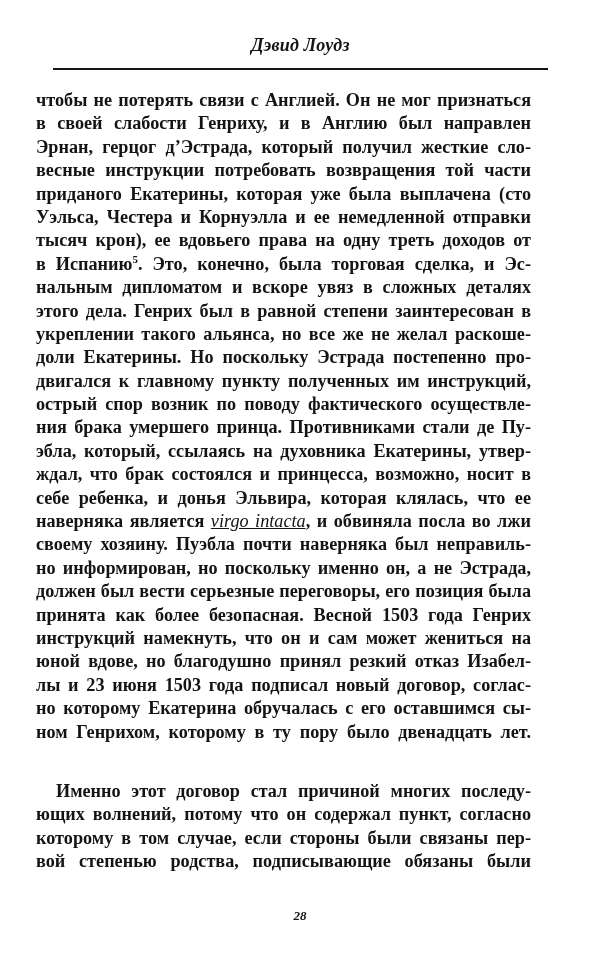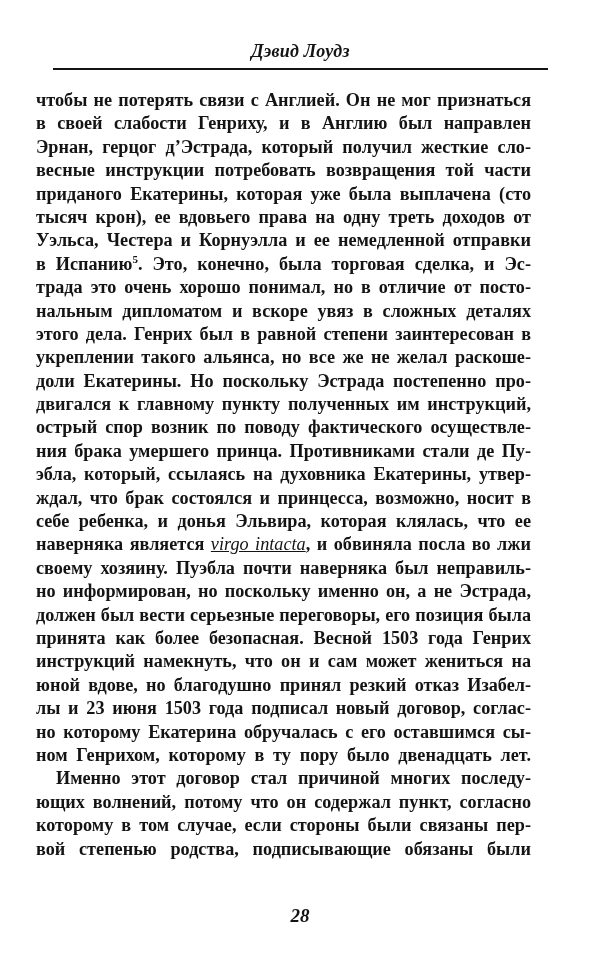--- a/index.html
+++ b/index.html
@@ -12,21 +12,21 @@
       height: 954px;
       position: relative;
       overflow: hidden;
       font-family: "Liberation Serif", "DejaVu Serif", serif;
       color: #141414;
     }
     .running-head {
       position: absolute;
       left: 53px;
       width: 495px;
-      top: 40px;
+      top: 34px;
       text-align: center;
       font-style: italic;
       font-weight: bold;
       font-size: 18px;
       line-height: 22px;
       letter-spacing: 0.2px;
     }
     .head-rule {
       position: absolute;
       left: 53px;
@@ -50,61 +50,61 @@
       white-space: nowrap;
       text-align: justify;
       text-align-last: justify;
       overflow: visible;
     }
     .line.last {
       text-align-last: justify;
     }
     .line.indent {
       padding-left: 20px;
+      margin-top: 36px;
     }
     .line .it {
       font-style: italic;
       font-weight: normal;
       text-decoration: underline;
     }
     .line sup {
       font-size: 11px;
       line-height: 0;
       vertical-align: 7px;
     }
     .page-number {
       position: absolute;
       left: 0;
       width: 600px;
       top: 905px;
       text-align: center;
       font-style: italic;
       font-weight: bold;
-      font-size: 19px;
+      font-size: 13px;
       line-height: 22px;
     }
   </style>
 </head>
 <body>
 
 <div class="running-head">Дэвид Лоудз</div>
 <div class="head-rule"></div>
 
 <div class="body-text">
 
   <div>
     <span class="line">чтобы не потерять связи с Англией. Он не мог признаться</span>
     <span class="line">в своей слабости Генриху, и в Англию был направлен</span>
     <span class="line">Эрнан, герцог д’Эстрада, который получил жесткие сло-</span>
     <span class="line">весные инструкции потребовать возвращения той части</span>
     <span class="line">приданого Екатерины, которая уже была выплачена (сто</span>
+    <span class="line">Уэльса, Честера и Корнуэлла и ее немедленной отправки</span>
     <span class="line">тысяч крон), ее вдовьего права на одну треть доходов от</span>
-    <span class="line">Уэльса, Честера и Корнуэлла и ее немедленной отправки</span>
     <span class="line"><span>в Испанию</span><sup>5</sup><span>. Это, конечно, была торговая сделка, и Эс-</span></span>
-    <span class="line">трада это очень хорошо понимал, но в отличие от посто-</span>
     <span class="line">нальным дипломатом и вскоре увяз в сложных деталях</span>
     <span class="line">этого дела. Генрих был в равной степени заинтересован в</span>
     <span class="line">укреплении такого альянса, но все же не желал раскоше-</span>
     <span class="line">доли Екатерины. Но поскольку Эстрада постепенно про-</span>
     <span class="line">двигался к главному пункту полученных им инструкций,</span>
     <span class="line">острый спор возник по поводу фактического осуществле-</span>
     <span class="line">ния брака умершего принца. Противниками стали де Пу-</span>
     <span class="line">эбла, который, ссылаясь на духовника Екатерины, утвер-</span>
     <span class="line">ждал, что брак состоялся и принцесса, возможно, носит в</span>
     <span class="line">себе ребенка, и донья Эльвира, которая клялась, что ее</span>

